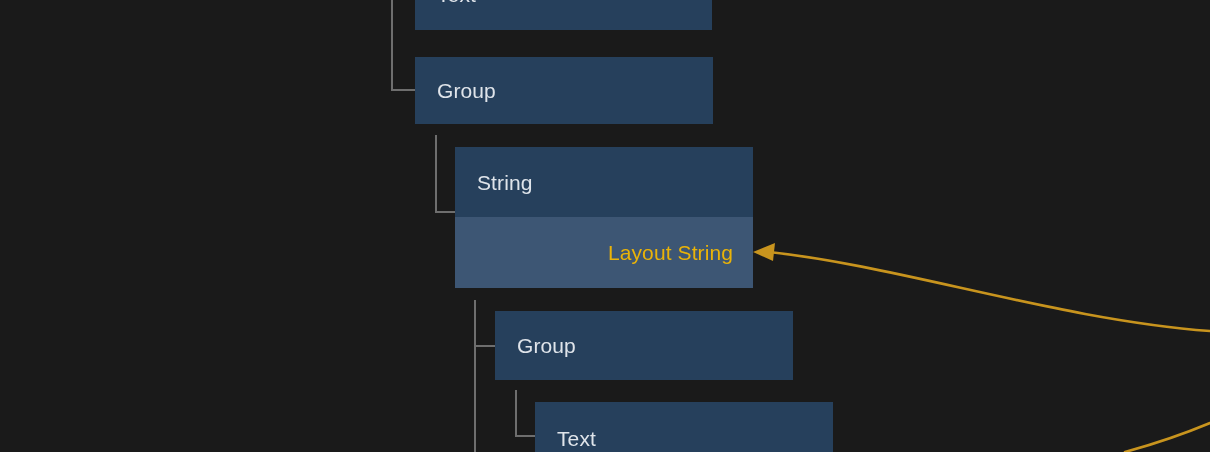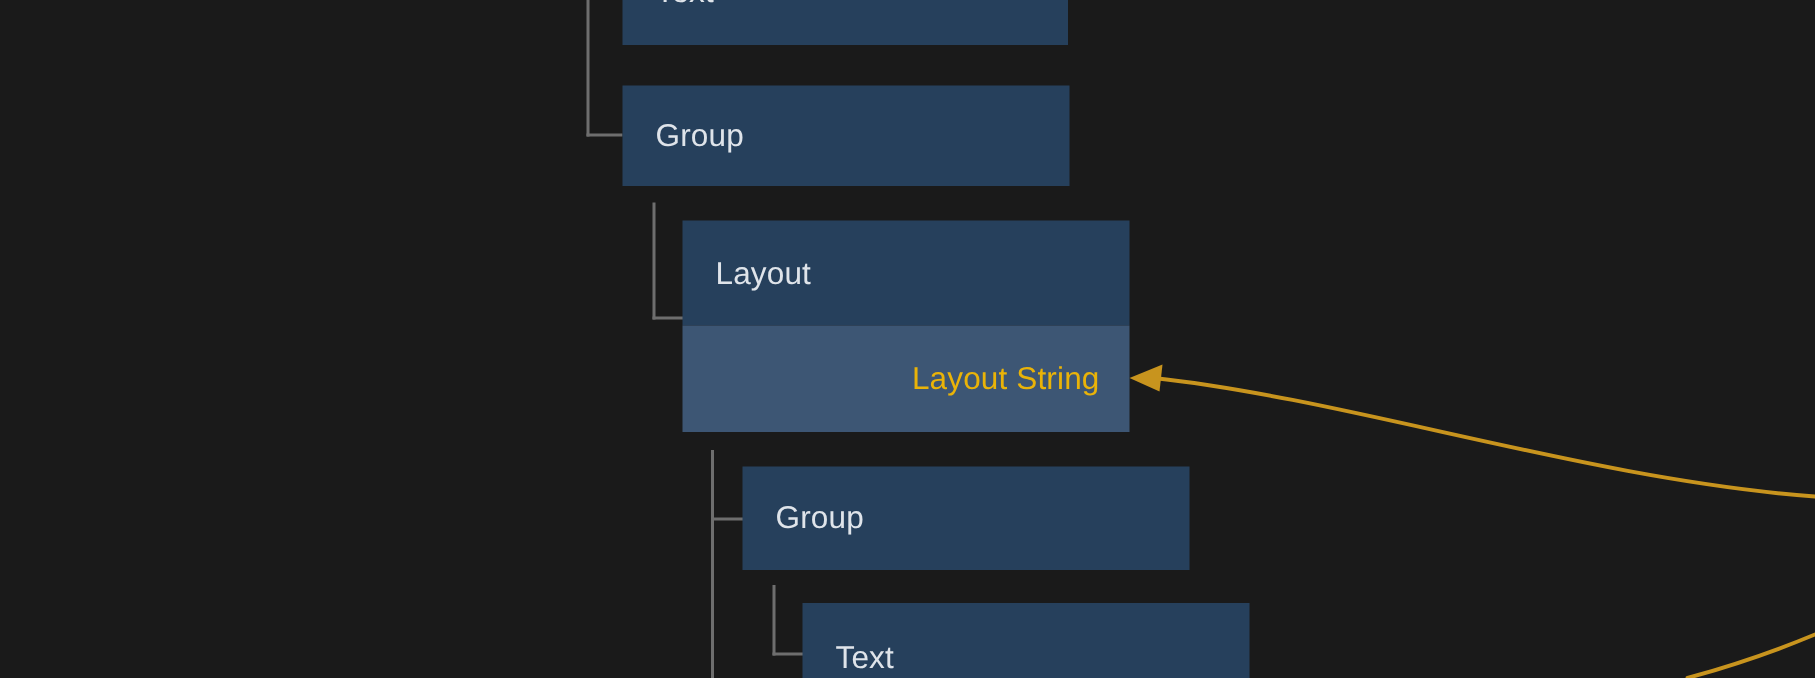--- a/index.html
+++ b/index.html
@@ -105,21 +105,21 @@
   </div>
 
   <div class="node" style="left:415px; top:57px; width:298px; height:67px;">
     <div class="node-row header" style="height: 67px; background: rgb(38, 64, 92);">
       <span class="node-label" style="color: rgb(223, 228, 234);">Group</span>
     </div>
   </div>
 
   <div class="node" style="left:455px; top:147px; width:298px; height:141px;">
     <div class="node-row header" style="height: 70px; background: rgb(38, 64, 92);">
-      <span class="node-label" style="color: rgb(223, 228, 234);">Layout</span>
+      <span class="node-label" style="color: rgb(223, 228, 234);">String</span>
     </div>
     <div class="node-row field" style="height: 71px; background: rgb(61, 86, 116);">
       <span class="node-label" style="color: #eab308;">Layout String</span>
     </div>
   </div>
 
   <div class="node" style="left:495px; top:311px; width:298px; height:69px;">
     <div class="node-row header" style="height: 69px; background: rgb(38, 64, 92);">
       <span class="node-label" style="color: rgb(223, 228, 234);">Group</span>
     </div>

